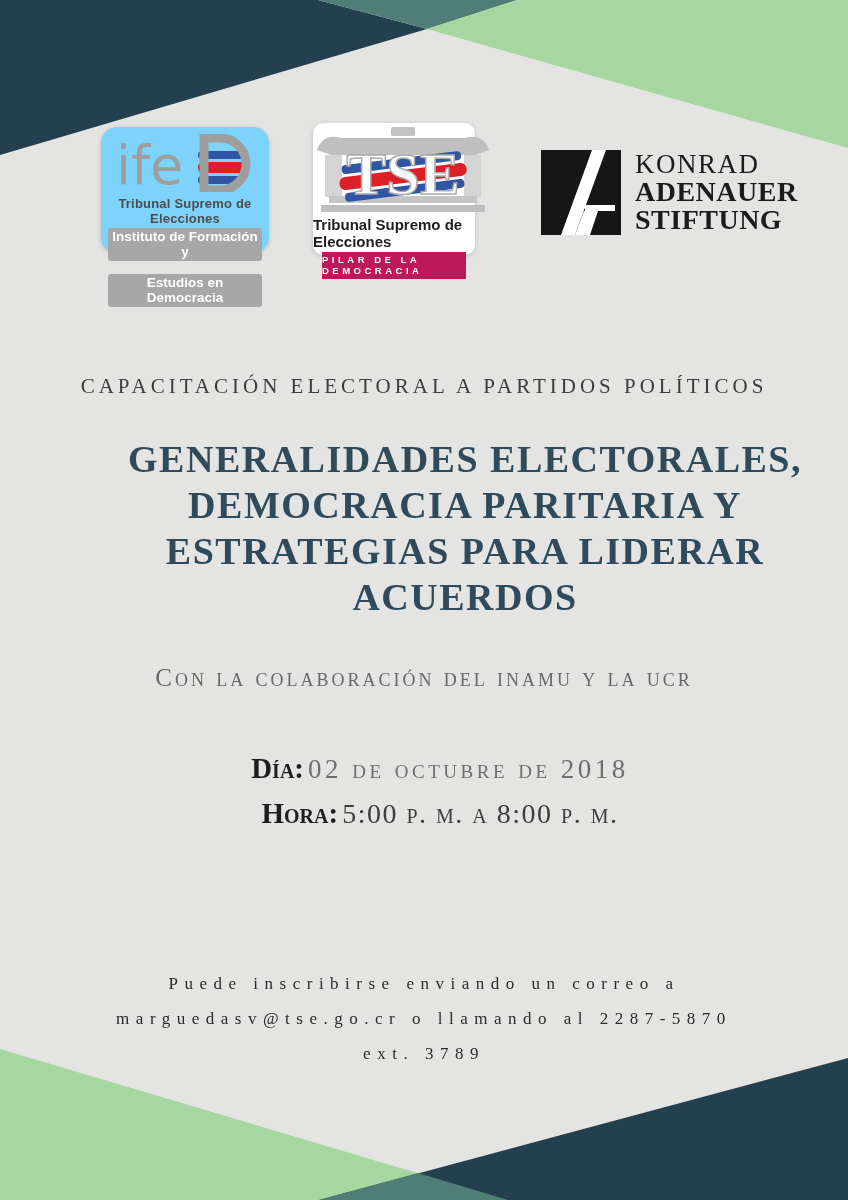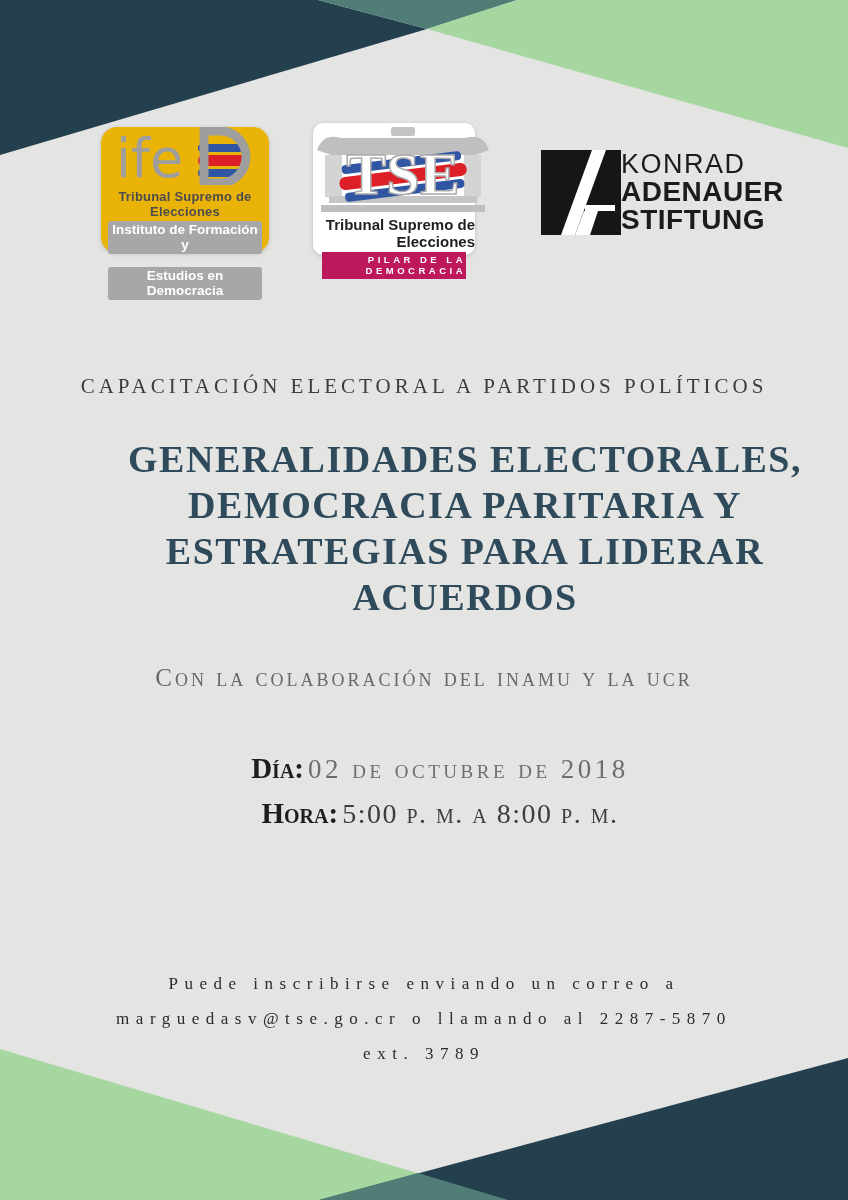--- a/index.html
+++ b/index.html
@@ -6,42 +6,42 @@
   .poster {
     position:relative; width:848px; height:1200px; margin:0 auto;
     background:#e4e4e3; overflow:hidden;
     font-family:"Liberation Serif","DejaVu Serif",serif;
   }
   .bg-svg { position:absolute; left:0; top:0; width:848px; height:1200px; }
 
   
   .ifed-box {
     position:absolute; left:101px; top:127px; width:168px; height:126px;
-    background:#eab308; border-radius:16px; box-shadow:0 1px 4px rgba(0,0,0,.18);
-    text-align:center; box-sizing:border-box; padding-top:0;
+    background:#7dd3fc; border-radius:16px; box-shadow:0 1px 4px rgba(0,0,0,.18);
+    text-align:center; box-sizing:border-box; padding-top:7px;
     font-family:"Liberation Sans","DejaVu Sans",sans-serif;
   }
   .ifed-line1 { font-size:13px; font-weight:700; color:#4d4d4d; margin-top:0px; letter-spacing:0.2px; }
   .ifed-bar {
     background:#a7a7a7; color:#ffffff; font-size:13.5px; font-weight:700;
     border-radius:3px; margin:2px 7px 13px; padding:1px 0 2px;
   }
   .tse-box {
     position:absolute; left:313px; top:123px; width:162px; height:132px;
     background:#ffffff; border-radius:10px; box-shadow:0 1px 4px rgba(0,0,0,.18);
-    text-align:right; box-sizing:border-box; padding-top:3px;
+    text-align:left; box-sizing:border-box; padding-top:3px;
     font-family:"Liberation Sans","DejaVu Sans",sans-serif;
   }
   .tse-line1 { font-size:15px; font-weight:700; color:#1f1f1f; margin-top:-2px; }
   .tse-banner {
     background:#be185d; color:#ffffff; font-size:9.5px; font-weight:700;
     letter-spacing:3.5px; margin:2px 9px 0; padding:2px 0 3px;
   }
-  .kas { position:absolute; left:541px; top:150px; display:flex; gap:0;
-         font-family:Liberation Sans, sans-serif; }
+  .kas { position:absolute; left:541px; top:150px; display:flex; gap:14px;
+         font-family:Liberation Serif, serif; }
   .kas-text { display:flex; flex-direction:column; justify-content:center; color:#1b1b1b; }
   .kas-l1 { font-size:27px; font-weight:400; letter-spacing:1.5px; line-height:27px; }
   .kas-l2, .kas-l3 { font-size:28px; font-weight:700; letter-spacing:0.5px; line-height:28px; }
 
   
   .kicker {
     position:absolute; top:374px; left:0; width:100%; text-align:center;
     font-size:21px; letter-spacing:4px; color:#3c3c3c;
   }
   .title {

